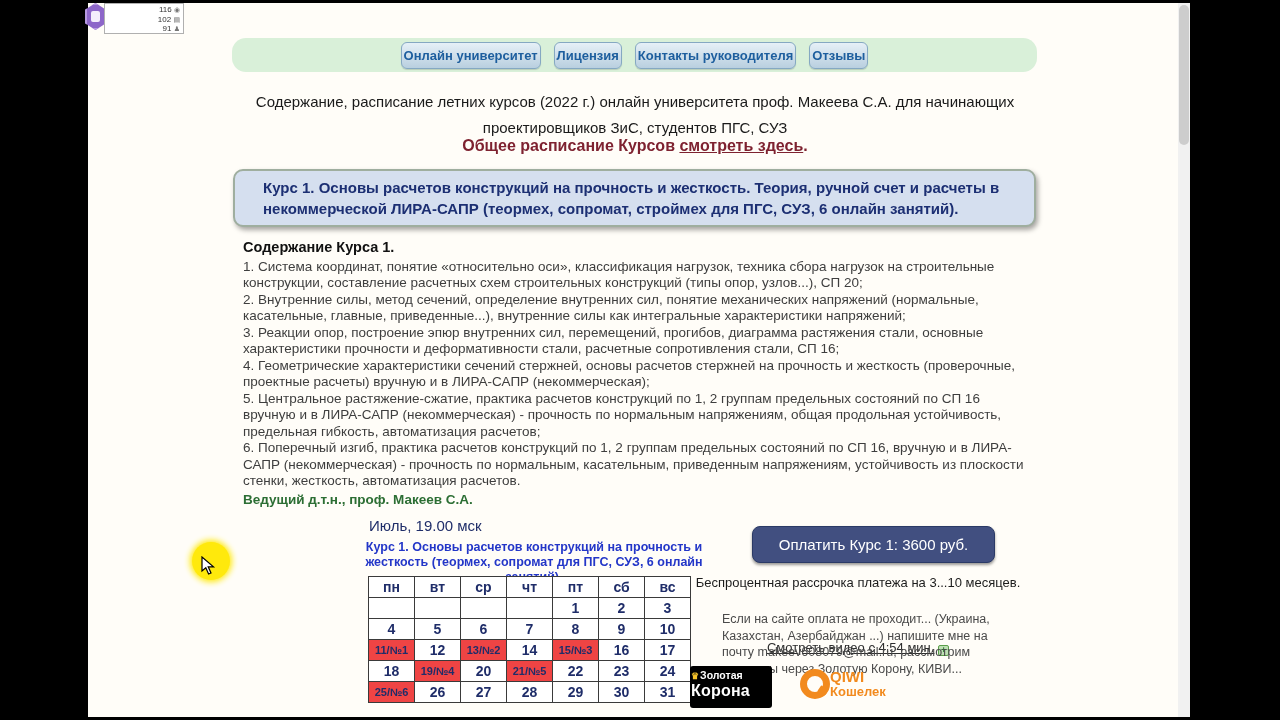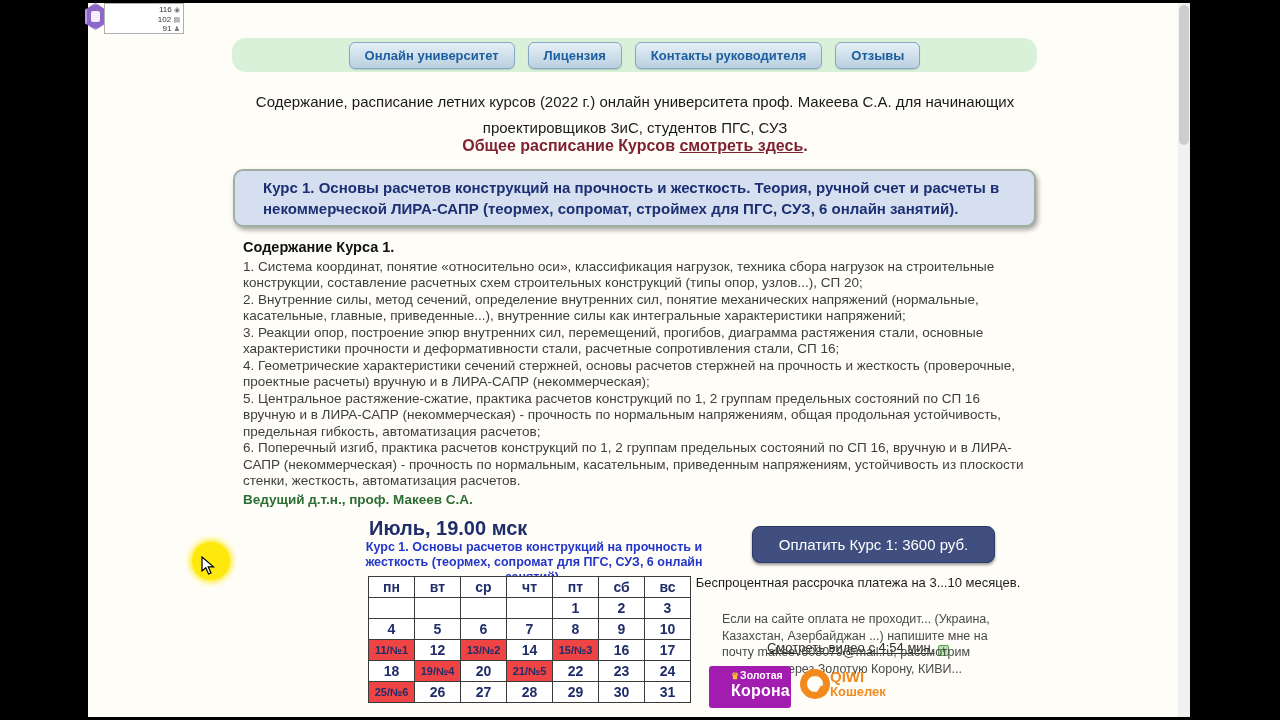--- a/index.html
+++ b/index.html
@@ -23,21 +23,21 @@
     background:#fff; border:1px solid #b0b0b0; font-size:8px; line-height:9.5px;
     color:#333; text-align:right; padding:1px 3px 0 0; }
   .counter-box .ic { color:#777; font-size:7px; }
 
   
   .nav-bar { position:absolute; left:144px; top:35px; width:805px; height:34px;
     background:#d9f0d9; border-radius:14px; display:flex; align-items:center;
     justify-content:center; gap:13px; }
   .nav-btn { background:linear-gradient(#e6f0f7,#b9cfdf); border:1px solid #85a8c2;
     border-radius:6px; color:#1d5e9e; font-weight:bold; font-size:13px;
-    padding:5px 15px; cursor:pointer; box-shadow:0 1px 1px rgba(0,0,0,.15); white-space:nowrap; }
+    padding:5px 2px; cursor:pointer; box-shadow:0 1px 1px rgba(0,0,0,.15); white-space:nowrap; }
 
   
   .page-title { position:absolute; left:145px; top:86px; width:804px; text-align:center;
     font-size:15px; line-height:26px; color:#1a1a1a; }
   .schedule-line { position:absolute; left:145px; top:134px; width:804px; text-align:center;
     font-size:16px; font-weight:bold; color:#7e2230; }
   .schedule-line .lnk { text-decoration:underline; cursor:pointer; }
 
   
   .course-box { position:absolute; left:145px; top:166px; width:803px; min-height:53px;
@@ -46,22 +46,22 @@
   .course-box p { width:100%; text-align:left; font-size:15px; line-height:21px;
     font-weight:bold; color:#1c2f73; padding:6px 28px; }
 
   
   .contents { position:absolute; left:155px; top:236px; width:793px;
     font-size:13.5px; line-height:16.5px; color:#3e3e3e; }
   .contents h3 { font-size:14.5px; color:#111; margin-bottom:3px; }
   .lecturer { font-weight:bold; color:#2c6e34; margin-top:2px; }
 
   
-  .month-label { position:absolute; left:281px; top:514px; font-size:20px;
-    font-weight:bold; color:#1f2d69; }
+  .month-label { position:absolute; left:281px; top:514px; font-size:15px;
+    font-weight:normal; color:#1f2d69; }
   .cal-course-title { position:absolute; left:272px; top:537px; width:348px;
     text-align:center; font-size:12.5px; line-height:15px; font-weight:bold; color:#2336c8; }
   .calendar { position:absolute; left:280px; top:573px; border-collapse:collapse; }
   .calendar td { width:46px; height:21px; border:1px solid #3a3a3a; text-align:center;
     font-weight:bold; color:#1f2d69; font-size:14px; background:#fff; }
   .calendar tr.hdr td { font-size:14px; }
   .calendar td.session { background:#ef4444; font-size:11px; }
 
   
   .pay-button { position:absolute; left:664px; top:523px; width:243px; height:37px;
@@ -73,22 +73,22 @@
   .video-line { position:absolute; left:600px; top:589px; width:340px; text-align:center;
     font-size:13px; color:#2d2d2d;margin-top:48px; }
   .video-line .lnk { text-decoration:underline; cursor:pointer; }
   .video-ic { display:inline-block; width:11px; height:11px; background:#bfe0b4;
     border:1px solid #5a9e4a; border-radius:2px; color:#2e7d32; font-size:9px;
     line-height:9px; text-align:center; vertical-align:-1px; font-weight:bold; }
   .pay-note { position:absolute; left:634px; top:608px; width:300px; font-size:12.5px;
     line-height:16.5px; color:#4a4a4a; }
 
   
-  .korona-logo { position:absolute; left:621px; top:663px; width:82px; height:42px;
-    background:#a21caf; border-radius:3px; color:#fff; padding:4px 5px 0 22px; }
+  .korona-logo { position:absolute; left:602px; top:663px; width:82px; height:42px;
+    background:#000000; border-radius:3px; color:#fff; padding:4px 5px 0 1px; }
   .korona-top { font-size:10.5px; font-weight:bold; line-height:11px; }
   .korona-top .crown { color:#f7c52b; font-size:9px; margin-right:1px; }
   .korona-main { font-size:16px; font-weight:bold; line-height:17px; letter-spacing:.2px; }
   .qiwi-logo { position:absolute; left:712px; top:666px; display:flex; align-items:center; gap:0; }
   .qiwi-q { position:relative; width:30px; height:30px; border:7px solid #f28a1e;
     border-radius:50%; }
   .qiwi-q::after { content:""; position:absolute; right:-4px; bottom:-4px; width:9px;
     height:9px; background:#f28a1e; border-radius:1px 70% 70% 50%; transform:rotate(35deg); }
   .qiwi-text { color:#f28a1e; font-weight:bold; font-size:15px; line-height:15px; }
   .qiwi-sub { color:#f28a1e; font-size:13px; font-weight:bold; }

